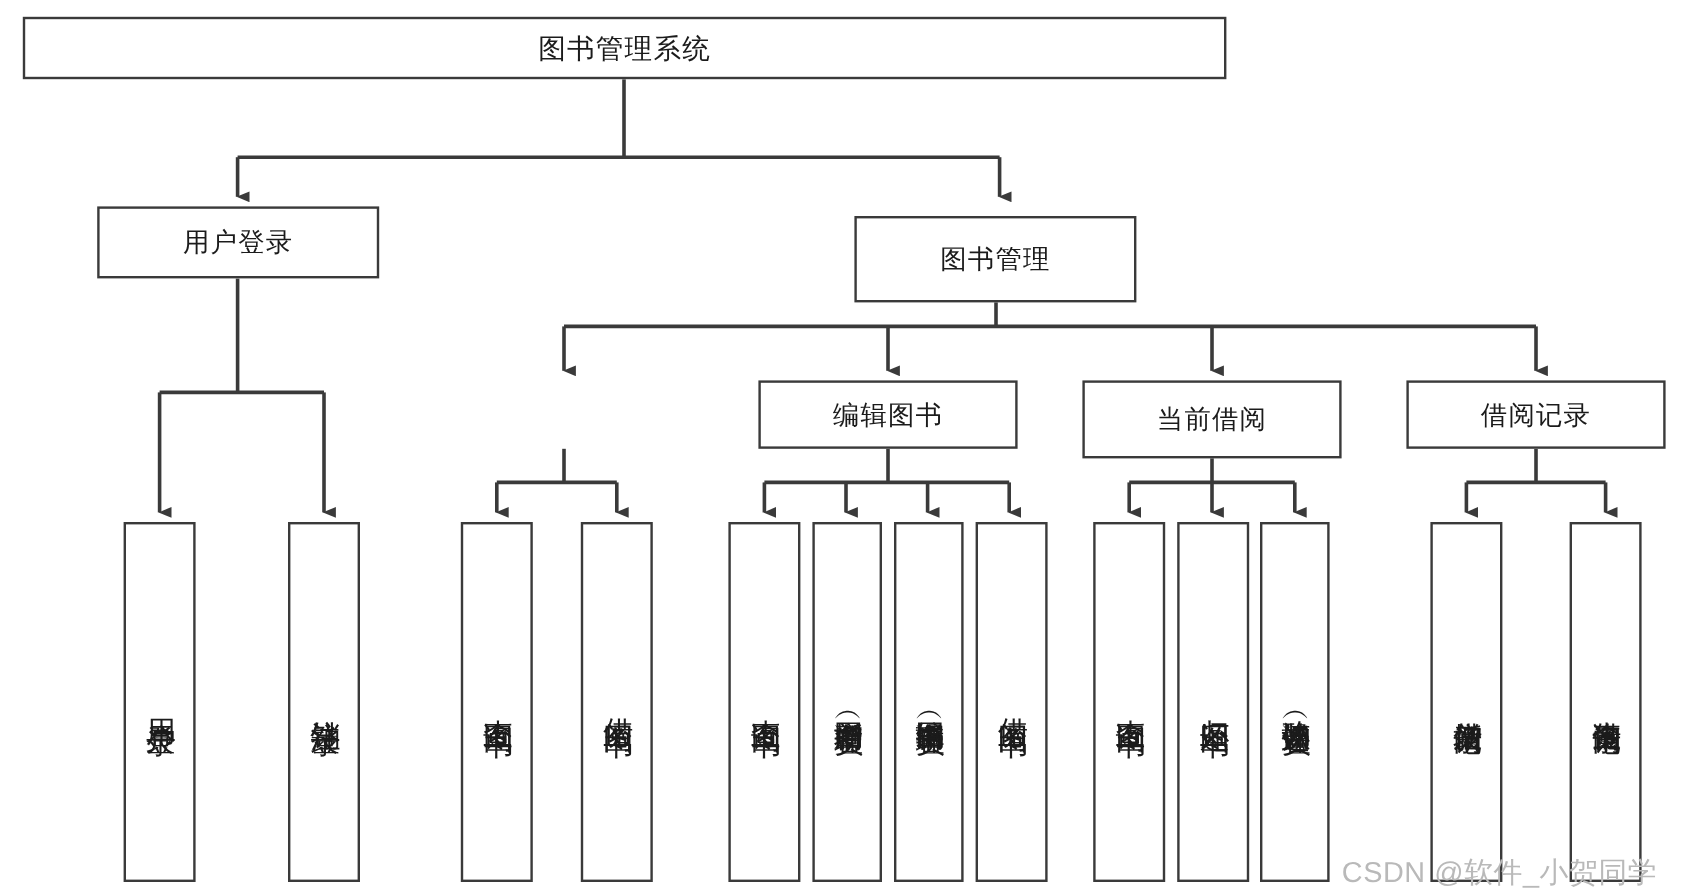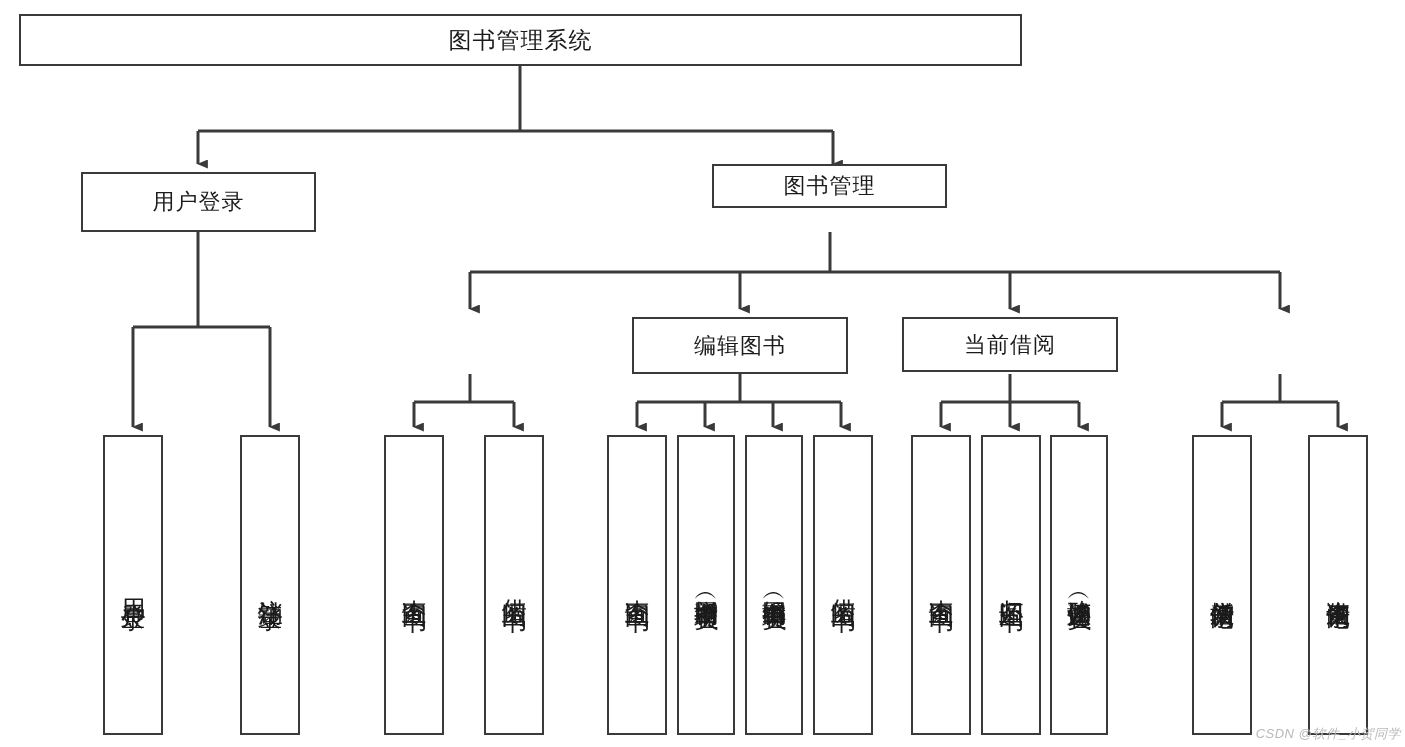--- a/index.html
+++ b/index.html
@@ -15,22 +15,22 @@
   .leaf .lbl{
     writing-mode:vertical-rl;
     text-orientation:upright;
     font-size:25px;
     line-height:1.18;
     letter-spacing:3px;
     white-space:nowrap;
     text-align:center;
   }
   .leaf.tall-text .lbl{font-size:24px;letter-spacing:1px;}
-  .wm{position:absolute;right:4px;bottom:4px;color:#b9b9b9;font-size:13px;
-      letter-spacing:0.5px;white-space:nowrap;font-style:italic;}
+  .wm{position:absolute;right:24px;bottom:4px;color:#b9b9b9;font-size:24px;
+      letter-spacing:0.5px;white-space:nowrap;}
 </style>
 </head>
 <body>
 
 <div id="stage">
 
   <svg id="wires" viewBox="0 0 1405 747">
     <defs>
       <marker id="arw" viewBox="0 0 10 12" refX="5" refY="11" markerWidth="9" markerHeight="11" orient="auto-start-reverse" markerUnits="userSpaceOnUse">
         <path d="M0,0 L10,0 L5,12 Z" fill="#3a3a3a"></path>
@@ -81,29 +81,32 @@
     </g>
   </svg>
 
   <div class="node h-node root" style="left:19px;top:14px;width:1003px;height:52px;">
     <span class="lbl">图书管理系统</span>
   </div>
 
   <div class="node h-node" style="left:81px;top:172px;width:235px;height:60px;">
     <span class="lbl">用户登录</span>
   </div>
-  <div class="node h-node" style="left:712px;top:164px;width:235px;height:44px;">
+  <div class="node h-node" style="left:712px;top:180px;width:235px;height:72px;">
     <span class="lbl">图书管理</span>
   </div>
 
   <div class="node h-node" style="left:632px;top:317px;width:216px;height:57px;">
     <span class="lbl">编辑图书</span>
   </div>
-  <div class="node h-node" style="left:902px;top:317px;width:216px;height:55px;">
+  <div class="node h-node" style="left:902px;top:317px;width:216px;height:65px;">
     <span class="lbl">当前借阅</span>
+  </div>
+  <div class="node h-node" style="left:1172px;top:317px;width:216px;height:57px;">
+    <span class="lbl">借阅记录</span>
   </div>
 
   <div class="node leaf" style="left:103px;top:435px;width:60px;height:300px;">
     <span class="lbl">用户登录</span>
   </div>
   <div class="node leaf" style="left:240px;top:435px;width:60px;height:300px;">
     <span class="lbl">注销登录</span>
   </div>
 
   <div class="node leaf" style="left:384px;top:435px;width:60px;height:300px;">

